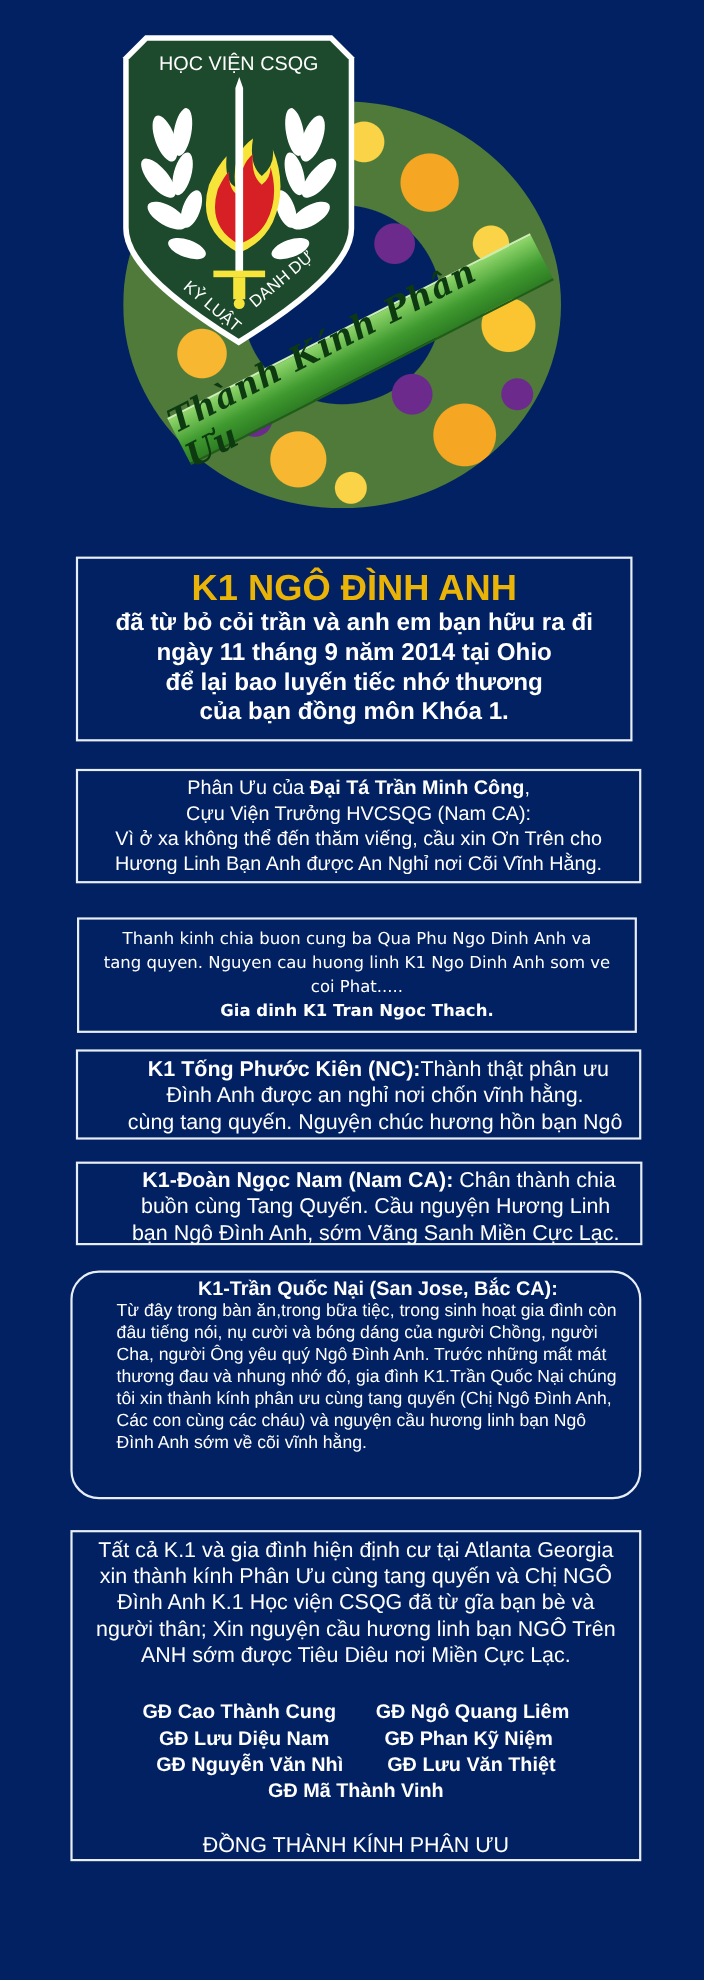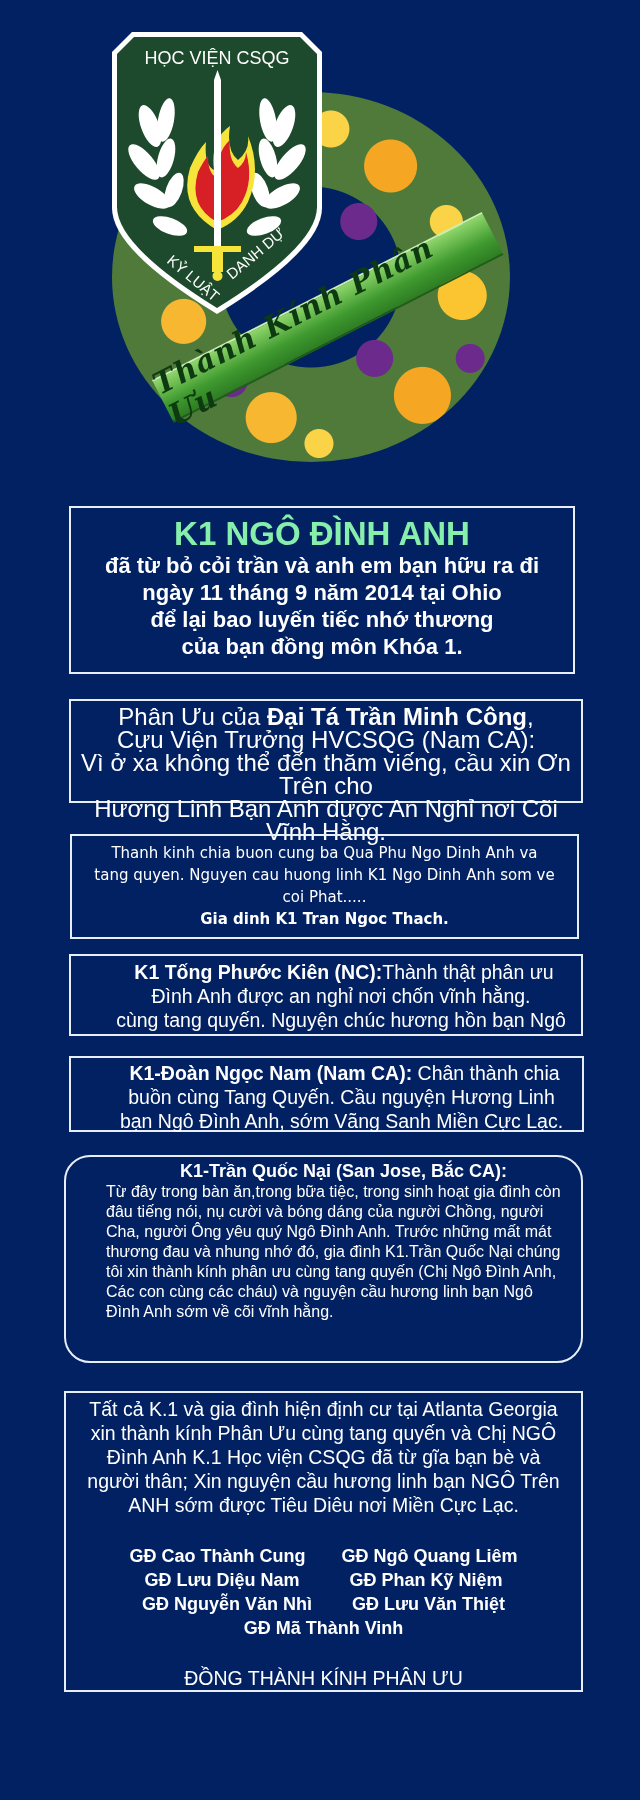--- a/index.html
+++ b/index.html
@@ -61,24 +61,24 @@
     .ribbon span {
       font-family: "DejaVu Serif", serif;
       font-style: italic;
       font-weight: bold;
       font-size: 30px;
       color: #0d3a10;
       letter-spacing: 1px;
     }
     
     .b1 { left: 69px; top: 506px; width: 506px; height: 168px; padding-top: 8px; }
-    .b1 .title { color: #86efac; font-weight: bold; font-size: 33px; line-height: 36px; }
+    .b1 .title { color: #eab308; font-weight: bold; font-size: 33px; line-height: 36px; }
     .b1 .line { font-weight: bold; font-size: 22px; line-height: 27px; }
     
-    .b2 { left: 69px; top: 699px; width: 514px; height: 104px; padding-top: 4px; font-size: 24px; line-height: 23px; }
+    .b2 { left: 69px; top: 699px; width: 514px; height: 104px; padding-top: 4px; font-size: 18px; line-height: 23px; }
     .b3 { left: 70px; top: 834px; width: 509px; height: 105px; padding-top: 6px; font-family: "DejaVu Sans", sans-serif; font-size: 15px; line-height: 22px; }
     .b4 { left: 69px; top: 954px; width: 514px; height: 82px; padding-top: 4px; font-size: 19.5px; line-height: 24px; }
     .b5 { left: 69px; top: 1056px; width: 515px; height: 76px; padding-top: 3px; font-size: 19.5px; line-height: 24px; }
     .b6 { left: 64px; top: 1155px; width: 519px; height: 208px; padding-top: 3px; font-size: 16px; line-height: 20px; border-radius: 26px; }
     .b6 .hdr { font-weight: bold; font-size: 18px; line-height: 22px; padding-left: 40px; }
     .b6 .body { text-align: left; padding-left: 40px; padding-right: 14px; }
     .b7 { left: 64px; top: 1391px; width: 519px; height: 301px; padding-top: 4px; font-size: 19.5px; line-height: 24px; }
     .b7 .names { margin-top: 27px; font-weight: bold; font-size: 18px; line-height: 24px; }
     .b7 .row { display: flex; justify-content: center; gap: 36px; }
     .b7 .row span { display: inline-block; }

